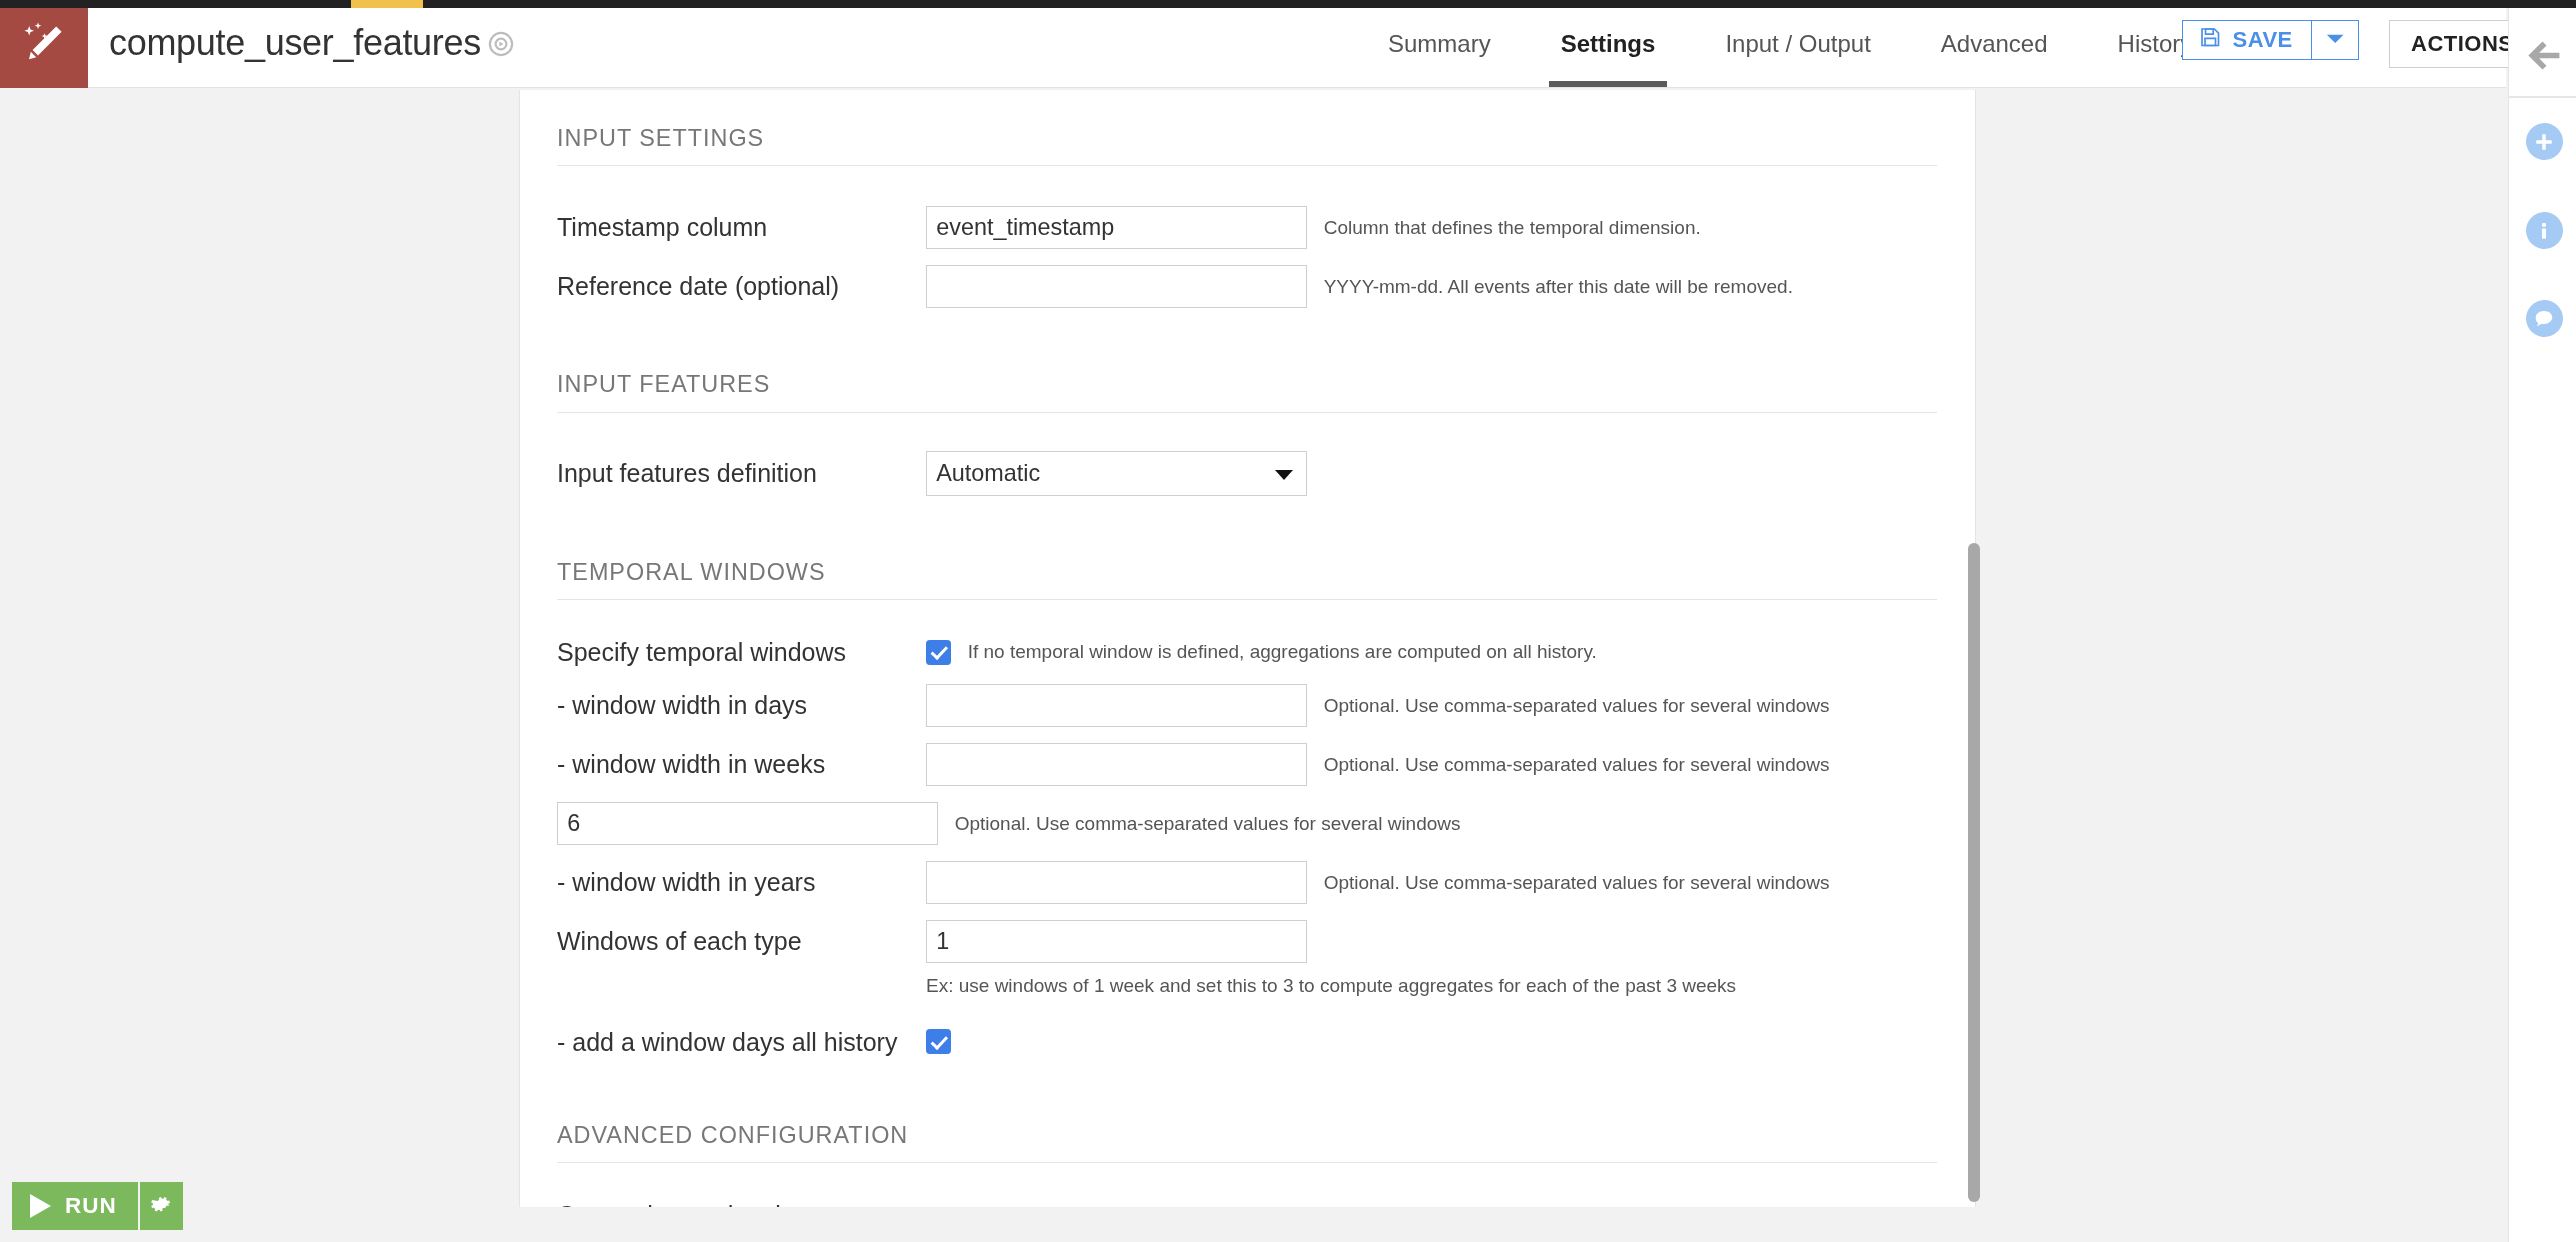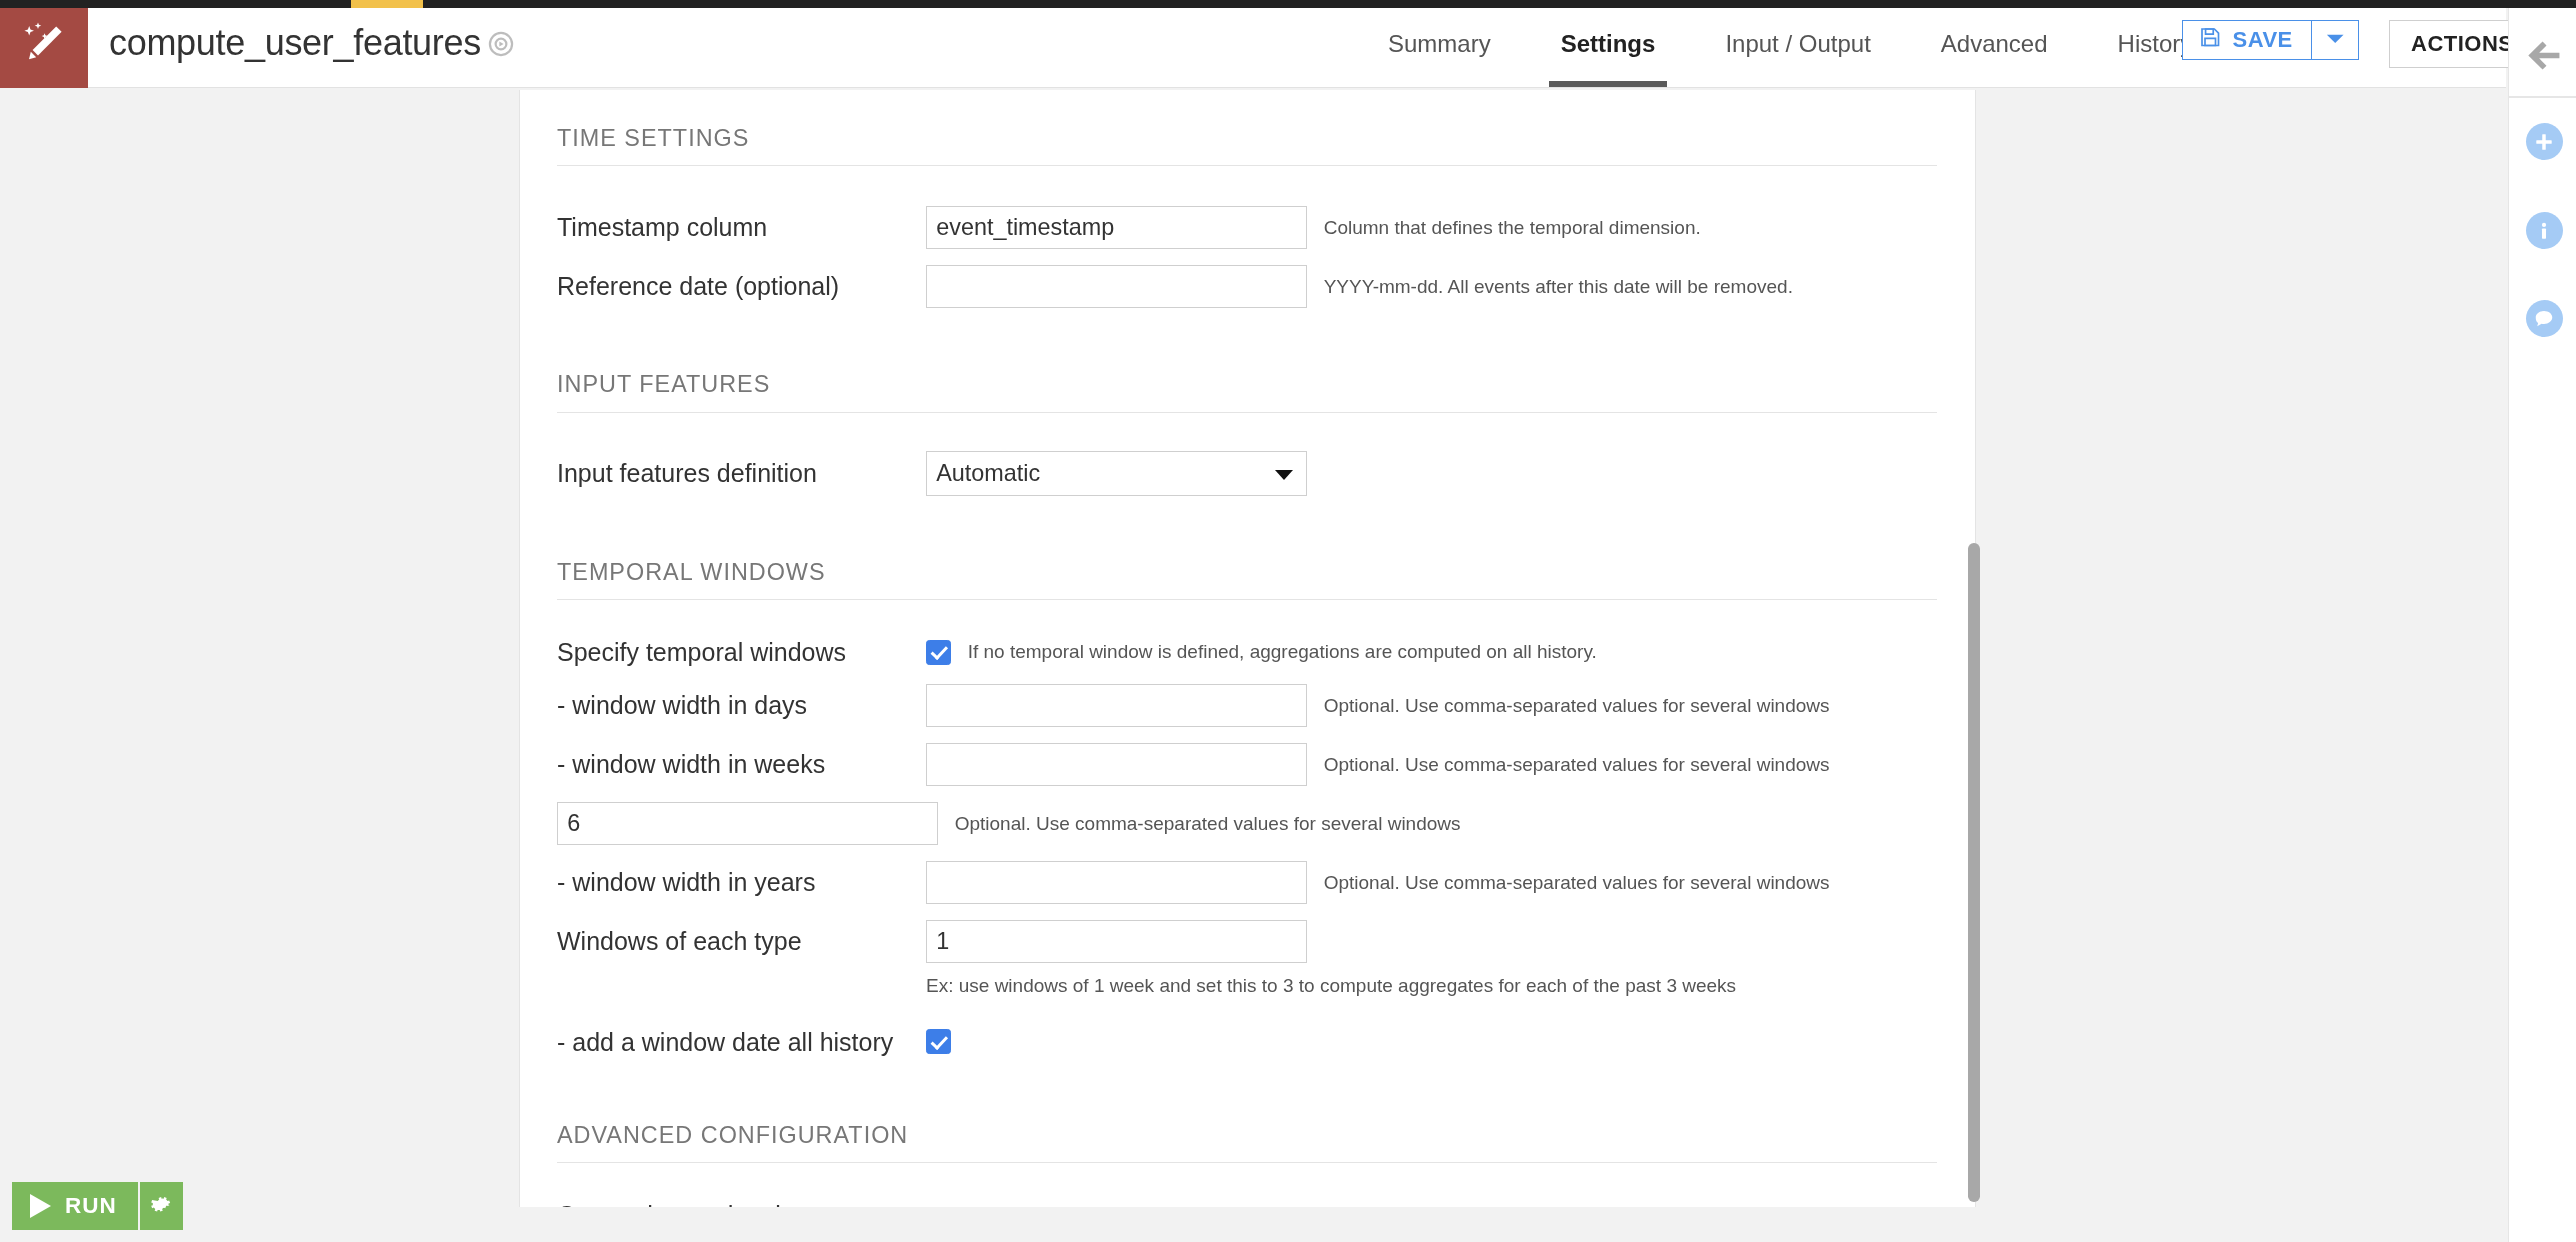--- a/index.html
+++ b/index.html
@@ -460,21 +460,21 @@
     <svg width="22" height="22" viewBox="0 0 24 24" fill="#ffffff">
       <path d="M12 3.4c5 0 9 3.1 9 7s-4 7-9 7c-0.9 0-1.8-0.1-2.6-0.3L4.6 20l1-3.6C3.6 15.1 3 13.2 3 10.4c0-3.9 4-7 9-7z"></path>
     </svg>
   </div>
 </div>
 
 <div class="panel">
   <div class="panel-inner">
 
     <div style="height:35px;"></div>
-    <div class="section-head">TIME SETTINGS</div>
+    <div class="section-head">INPUT SETTINGS</div>
 
     <div style="height:40px;"></div>
     <div class="row">
       <div class="row-label" style="line-height:43px;">Timestamp column</div>
       <div class="field" placeholder="">event_timestamp</div>
       <div class="hint">Column that defines the temporal dimension.</div>
     </div>
 
     <div style="height:16px;"></div>
     <div class="row">
@@ -534,21 +534,21 @@
 
     <div style="height:16px;"></div>
     <div class="row">
       <div class="row-label" style="line-height:43px;">Windows of each type</div>
       <div class="field" placeholder="">1</div>
     </div>
     <div class="subhint">Ex: use windows of 1 week and set this to 3 to compute aggregates for each of the past 3 weeks</div>
 
     <div style="height:30px;"></div>
     <div class="row">
-      <div class="row-label" style="line-height:30px;">- add a window date all history</div>
+      <div class="row-label" style="line-height:30px;">- add a window days all history</div>
       <div class="cb checked"></div>
     </div>
 
     <div style="height:65px;"></div>
     <div class="section-head">ADVANCED CONFIGURATION</div>
 
     <div style="height:37px;"></div>
     <div class="row">
       <div class="row-label" style="line-height:30px;">Open advanced options</div>
 

